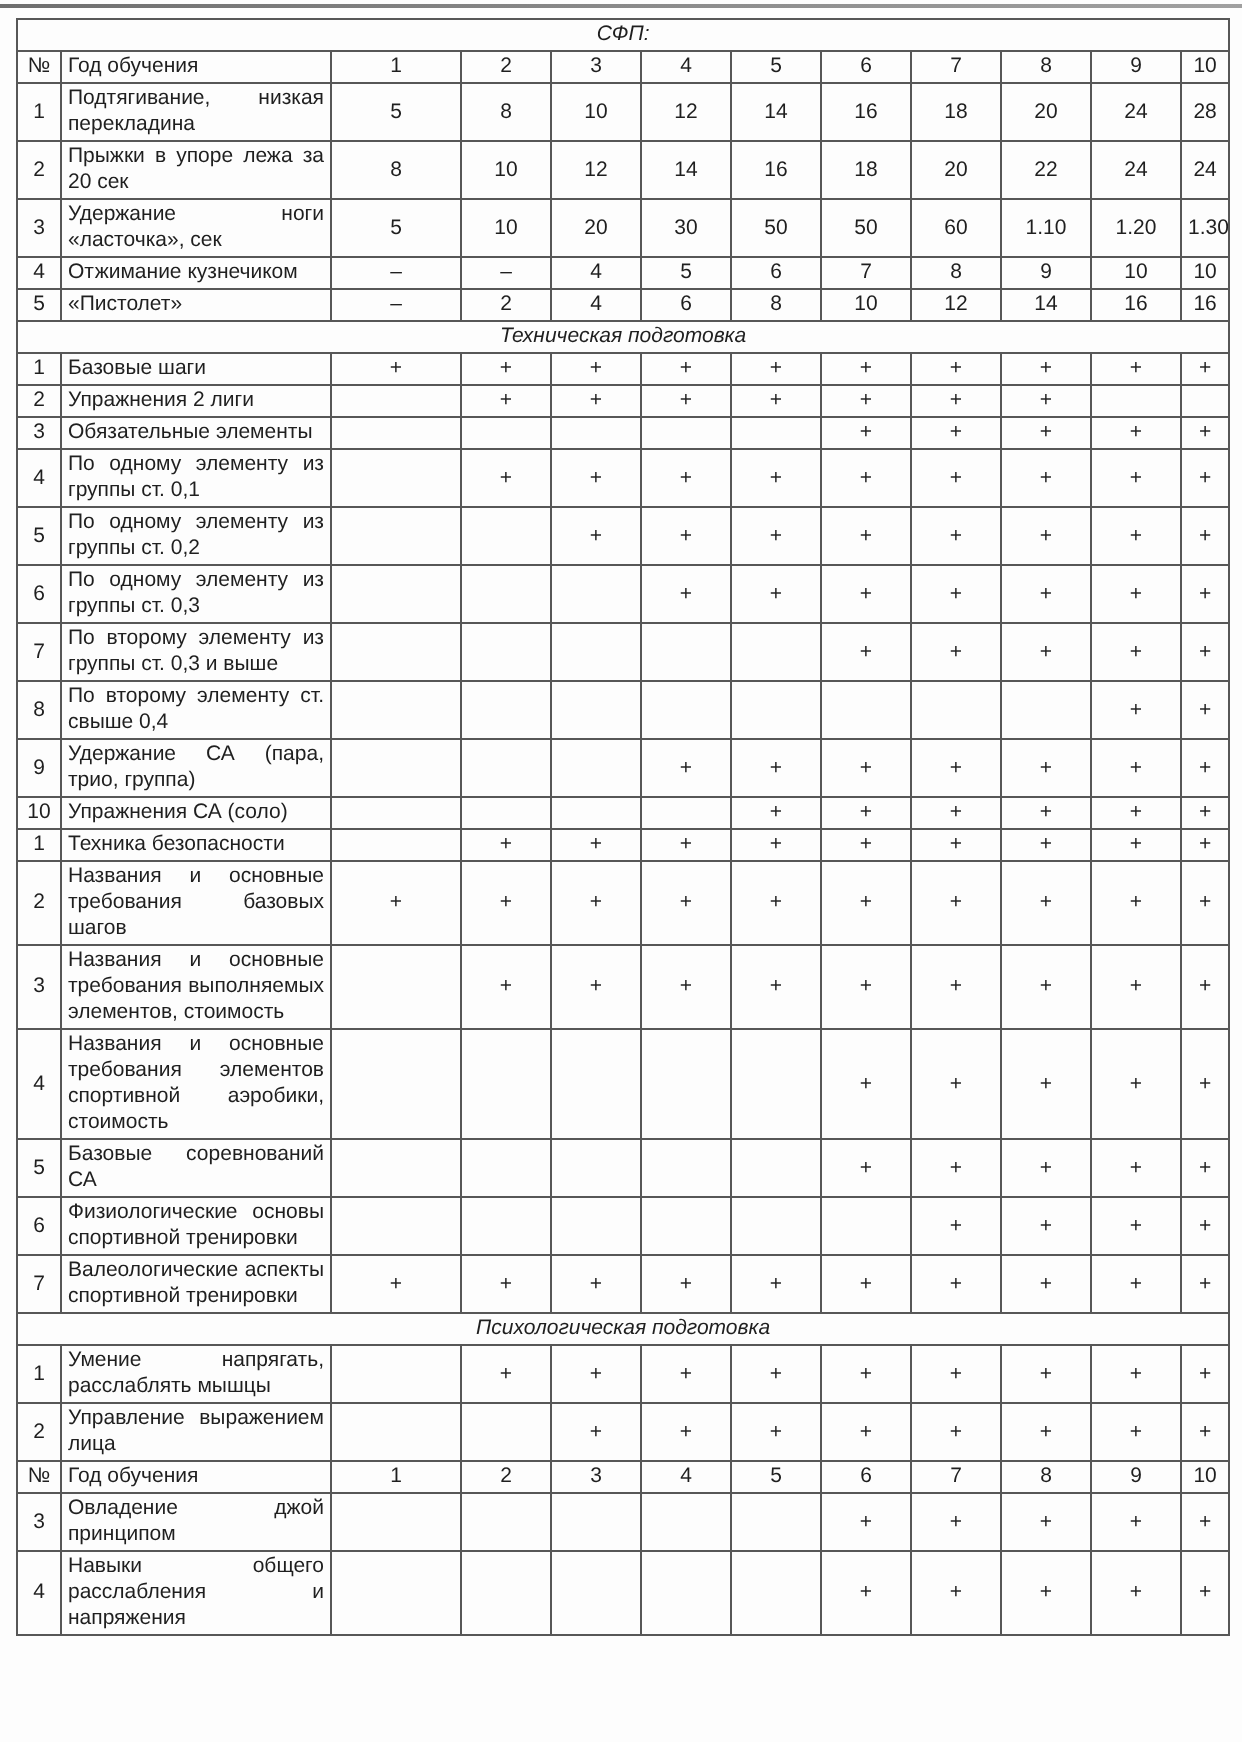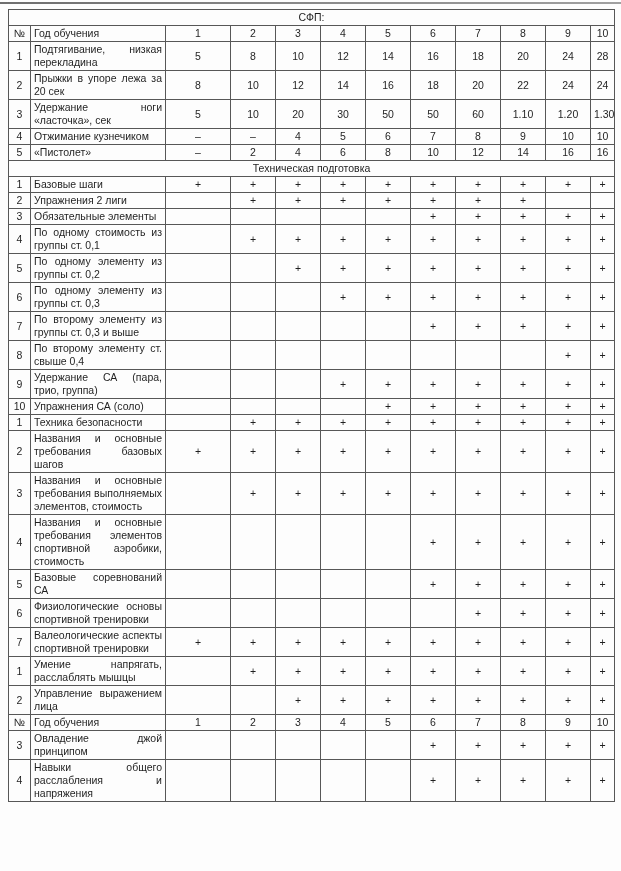--- a/index.html
+++ b/index.html
@@ -31,20 +31,21 @@
     vertical-align: middle;
     color: #1f1f1f;
     overflow: hidden;
   }
   td.num { text-align: center; padding: 1px 1px; }
   td.label { text-align: justify; text-align-last: left; }
   tr.header-row td.label { text-align: right; }
   td.val { text-align: center; font-size: 11px; }
   td.section-title {
     text-align: center;
+    font-style: italic;
     font-size: 11px;
     padding: 2px 3px;
   }
 </style>
 </head>
 <body>
 
 <div class="top-rule"></div>
 
 <div class="doc">
@@ -191,21 +192,21 @@
           <td class="val"></td>
           <td class="val"></td>
           <td class="val">+</td>
           <td class="val">+</td>
           <td class="val">+</td>
           <td class="val">+</td>
           <td class="val">+</td>
         </tr>
         <tr class="data-row">
           <td class="num">4</td>
-          <td class="label">По одному стоимость из группы ст. 0,1</td>
+          <td class="label">По одному элементу из группы ст. 0,1</td>
           <td class="val"></td>
           <td class="val">+</td>
           <td class="val">+</td>
           <td class="val">+</td>
           <td class="val">+</td>
           <td class="val">+</td>
           <td class="val">+</td>
           <td class="val">+</td>
           <td class="val">+</td>
           <td class="val">+</td>
@@ -384,20 +385,23 @@
           <td class="val">+</td>
           <td class="val">+</td>
           <td class="val">+</td>
           <td class="val">+</td>
           <td class="val">+</td>
           <td class="val">+</td>
           <td class="val">+</td>
           <td class="val">+</td>
           <td class="val">+</td>
           <td class="val">+</td>
+        </tr>
+        <tr>
+          <td colspan="12" class="section-title">Психологическая подготовка</td>
         </tr>
         <tr class="data-row">
           <td class="num">1</td>
           <td class="label">Умение напрягать, расслаблять мышцы</td>
           <td class="val"></td>
           <td class="val">+</td>
           <td class="val">+</td>
           <td class="val">+</td>
           <td class="val">+</td>
           <td class="val">+</td>

